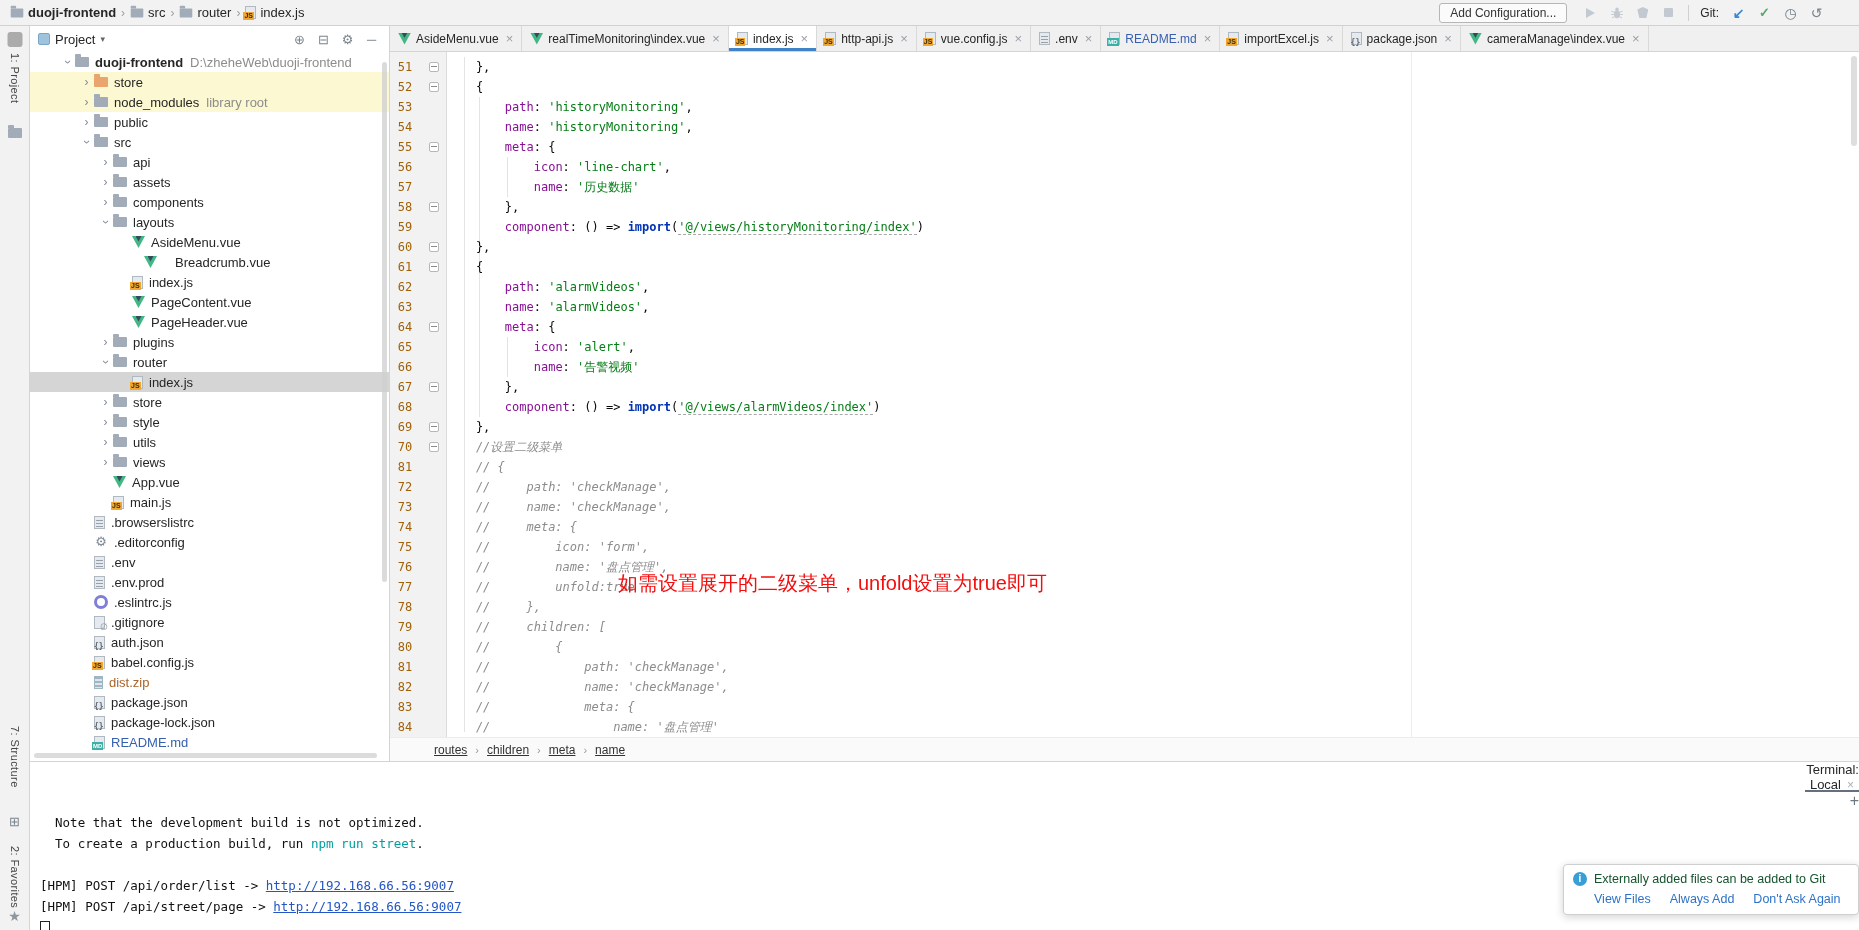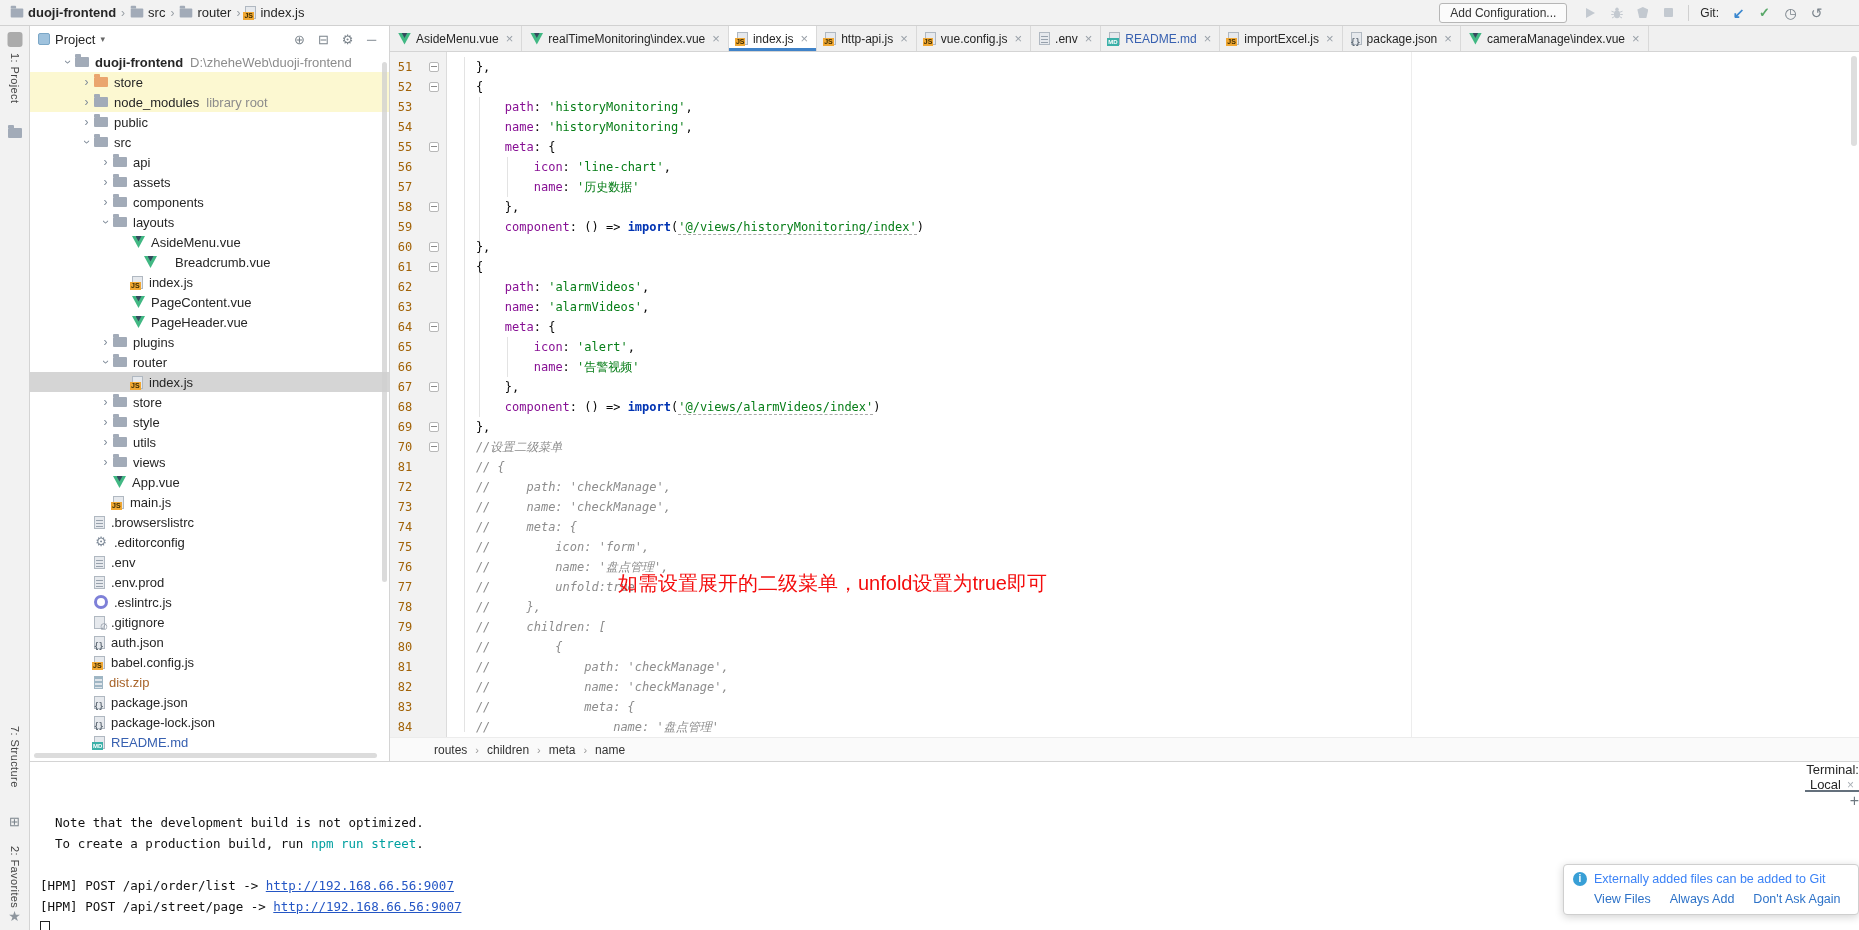--- a/index.html
+++ b/index.html
@@ -97,40 +97,40 @@
   .tk-k{color:#0033b3;font-weight:bold;}
   .tk-c{color:#8c8c8c;font-style:italic;}
   .tk-u{color:#067d17;border-bottom:1px dashed #a9a9a9;}
   .iguide{position:absolute;width:1px;background:#e3e3e3;}
   .rmargin{position:absolute;left:1021px;top:0;bottom:0;width:1px;background:#ededed;}
   #redann{position:absolute;left:228px;top:518px;font-size:20px;color:#f40d0d;white-space:nowrap;font-family:"Liberation Sans",sans-serif;}
   .escroll{position:absolute;right:2px;top:4px;width:6px;height:90px;background:#dedede;border-radius:3px;}
 
   
   #ebread{position:absolute;left:390px;right:0;top:737px;height:24px;background:#fafafa;border-top:1px solid #ececec;display:flex;align-items:center;padding-left:44px;gap:8px;font-size:12px;box-sizing:border-box;}
-  .bcb-item{color:#333;}
+  .bcb-item{color:#333;text-decoration:underline;}
   .bc-sep2{color:#999;font-size:11px;}
 
   
   #terminal{position:absolute;left:30px;right:0;top:761px;bottom:0;background:#fff;border-top:1px solid #d4d4d4;box-sizing:border-box;}
   .thead{height:29px;display:flex;align-items:flex-end;padding-left:12px;font-size:13px;color:#262626;flex-direction:column;}
   .ttab{margin-left:30px;display:flex;align-items:center;gap:6px;height:29px;padding:0 5px;box-shadow:inset 0 -2px 0 #64707c;}
   .ttab-close{color:#aab0b6;font-size:12px;}
   .tplus{margin-left:18px;color:#6e7880;font-size:16px;}
   .tout{position:absolute;left:10px;top:50px;right:0;}
   .tline{height:21px;font:12.5px/21px "DejaVu Sans Mono",monospace;color:#111;white-space:pre;}
   .t-cy{color:#00a0a0;}
   .t-lk{color:#2456c5;text-decoration:underline;}
   .tcursor{display:inline-block;width:8px;height:15px;border:1px solid #222;vertical-align:middle;margin-top:2px;}
 
   
   #notif{position:absolute;left:1563px;top:864px;width:296px;background:#fff;border:1px solid #cfcfcf;border-radius:4px;box-shadow:0 2px 8px rgba(0,0,0,.18);padding:7px 9px 8px;box-sizing:border-box;}
   .nrow1{display:flex;align-items:center;gap:7px;}
   .nico{width:14px;height:14px;border-radius:50%;background:#389fd6;color:#fff;font:bold 10px/14px "Liberation Sans",sans-serif;text-align:center;flex:none;}
-  .nmsg{font-size:12.5px;color:#3b82f6;white-space:nowrap;}
+  .nmsg{font-size:12.5px;color:#14532d;white-space:nowrap;}
   .nacts{margin:6px 0 0 21px;display:flex;gap:19px;}
   .nlink{color:#2d72c8;font-size:12.5px;cursor:pointer;white-space:nowrap;}
 </style>
 </head>
 <body>
 
 <div id="app">
 
   <div id="topbar">
     <div class="tb-left">

